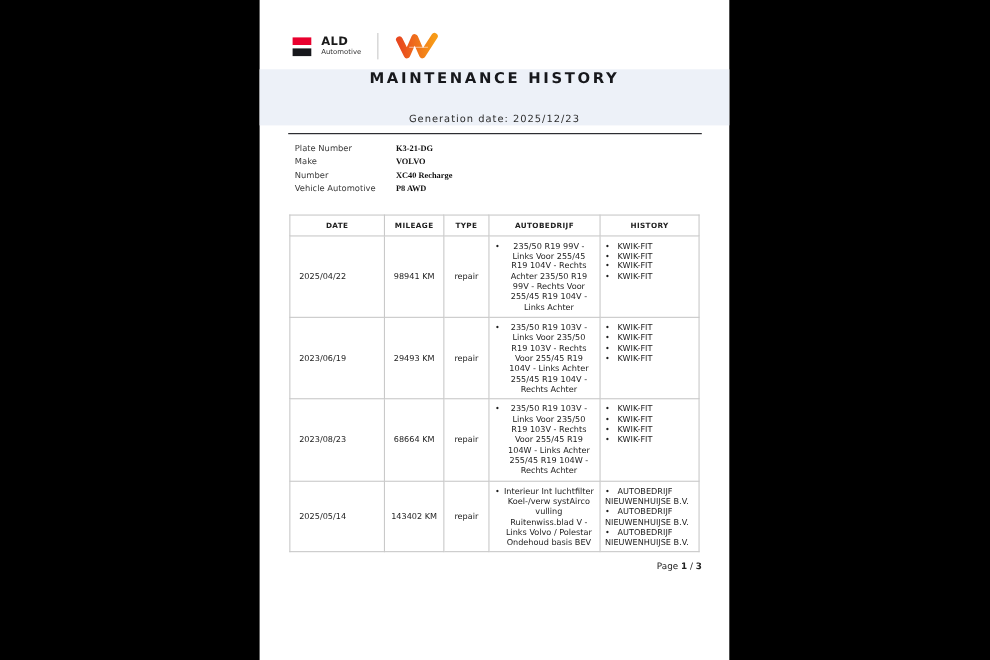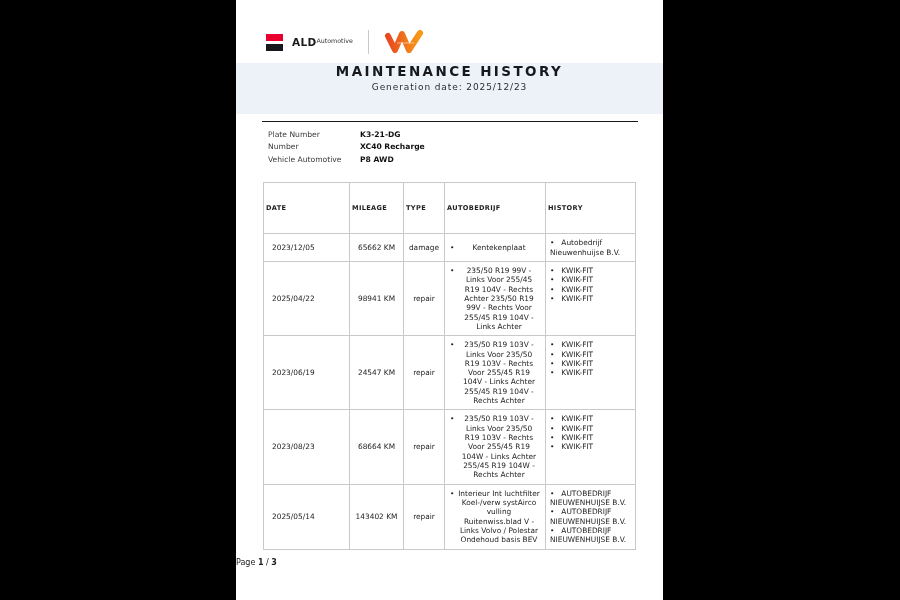--- a/index.html
+++ b/index.html
@@ -6,58 +6,58 @@
   *{box-sizing:border-box;font-family:"DejaVu Sans","Liberation Sans",sans-serif;}
   .stage{position:relative;width:900px;height:600px;background:#000;overflow:hidden;}
   .doc{position:absolute;left:236px;top:0;width:427px;height:600px;background:#fff;}
 
   
   .logo-row{display:flex;align-items:center;gap:9px;padding:29px 0 0 30px;height:55px;}
   .sg-box{width:17px;height:17px;display:flex;flex-direction:column;flex:0 0 auto;}
   .sg-red{flex:1;background:#e9002e;}
   .sg-white{height:3px;background:#fff;}
   .sg-black{flex:1;background:#17181c;}
-  .brand-text{display:flex;flex-direction:row;line-height:1;}
+  .brand-text{display:flex;flex-direction:column;line-height:1;}
   .brand-name{font-size:10.5px;font-weight:bold;color:#1a1a1a;letter-spacing:.3px;}
   .brand-sub{font-size:6.3px;color:#333;margin-top:1.5px;}
   .logo-divider{width:1px;height:24px;background:#c9c9c9;margin:0 6px;}
   .w-logo{width:42px;height:27px;}
 
   
-  .band{margin-top:8px;height:51px;background:#edf1f8;display:flex;flex-direction:column;align-items:center;justify-content:flex-start;}
+  .band{margin-top:8px;height:51px;background:#edf1f8;display:flex;flex-direction:column;align-items:center;justify-content:space-between;}
   .band-title{font-size:13.5px;font-weight:bold;color:#17181c;letter-spacing:2.4px;}
   .band-sub{font-size:9px;color:#2b2b2b;letter-spacing:.9px;margin-top:3px;}
 
   .rule{margin:7px 25px 0 26px;border-top:1.6px solid #17181c;}
 
   
   .vehicle{margin:7px 26px 0 32px;}
   .veh-row{display:flex;font-size:7.6px;line-height:12.4px;}
   .veh-label{width:92px;color:#3a3a3a;flex:0 0 auto;}
-  .veh-value{font-weight:bold;color:#111;}
+  .veh-value{font-weight:bold;color:#111;font-family:Liberation Serif, serif;}
 
   
   table.maint{margin:16px 25px 0 27px;border-collapse:collapse;width:372px;table-layout:fixed;}
   .maint th{border:1px solid #c9c9c9;font-size:6.6px;font-weight:bold;color:#222;
-    padding:21px 2px;text-align:left;letter-spacing:.35px;}
+    padding:5px 2px;text-align:center;letter-spacing:.35px;}
   .maint td{border:1px solid #c9c9c9;font-size:7.4px;color:#1d1d1d;padding:4px 3px;
     vertical-align:middle;line-height:1.26;}
   td.date-cell{text-align:left;padding-left:8px;}
   td.mileage-cell{text-align:center;}
   td.type-cell{text-align:center;}
   td.desc-cell{vertical-align:middle;padding:4px 5px 4px 4px;}
   td.sup-cell{vertical-align:top;padding:4px 2px 4px 4px;}
   .desc-item{position:relative;padding-left:9px;}
   .desc-item .bullet{position:absolute;left:1px;top:0;font-size:7.4px;}
   .desc-text{text-align:center;}
   .sup-item{text-align:left;}
   .sup-item .bullet-inline{margin-right:7px;}
 
   
-  .footer{margin:8px 25px 0 0;font-size:8px;color:#222;}
+  .footer{margin:8px 25px 0 0;text-align:right;font-size:8px;color:#222;}
   .footer b{font-weight:bold;}
 </style>
 </head>
 <body>
 
 <div class="stage">
   <div class="doc">
 
     <div class="logo-row">
       <div class="sg-box">
@@ -88,20 +88,24 @@
     </div>
 
     <div class="rule"></div>
 
     <div class="vehicle" id="vehicle-fields">
         <div class="veh-row">
           <span class="veh-label">Plate Number</span>
           <span class="veh-value">K3-21-DG</span>
         </div>
         <div class="veh-row">
+          <span class="veh-label">Make</span>
+          <span class="veh-value">VOLVO</span>
+        </div>
+        <div class="veh-row">
           <span class="veh-label">Number</span>
           <span class="veh-value">XC40 Recharge</span>
         </div>
         <div class="veh-row">
           <span class="veh-label">Vehicle Automotive</span>
           <span class="veh-value">P8 AWD</span>
         </div>
       </div>
 
     <table class="maint">
@@ -116,53 +120,39 @@
           <tr id="table-head-row">
             <th>DATE</th>
             <th>MILEAGE</th>
             <th>TYPE</th>
             <th>AUTOBEDRIJF</th>
             <th>HISTORY</th>
           </tr>
         </thead>
       <tbody id="table-body">
           <tr>
-            <td class="date-cell">2023/12/05</td>
-            <td class="mileage-cell">65662 KM</td>
-            <td class="type-cell">damage</td>
-            <td class="desc-cell">
-              <div class="desc-item">
-                <span class="bullet">•</span>
-                <div class="desc-text">Kentekenplaat</div>
-              </div>
-            </td>
-            <td class="sup-cell">
-              <div class="sup-item"><span class="bullet-inline">•</span><span>Autobedrijf Nieuwenhuijse B.V.</span></div>
-            </td>
-          </tr>
-          <tr>
             <td class="date-cell">2025/04/22</td>
             <td class="mileage-cell">98941 KM</td>
             <td class="type-cell">repair</td>
             <td class="desc-cell">
               <div class="desc-item">
                 <span class="bullet">•</span>
                 <div class="desc-text">235/50 R19 99V - Links Voor  255/45 R19 104V - Rechts Achter  235/50 R19 99V - Rechts Voor 255/45 R19 104V - Links Achter</div>
               </div>
             </td>
             <td class="sup-cell">
               <div class="sup-item"><span class="bullet-inline">•</span><span>KWIK-FIT</span></div>
               <div class="sup-item"><span class="bullet-inline">•</span><span>KWIK-FIT</span></div>
               <div class="sup-item"><span class="bullet-inline">•</span><span>KWIK-FIT</span></div>
               <div class="sup-item"><span class="bullet-inline">•</span><span>KWIK-FIT</span></div>
             </td>
           </tr>
           <tr>
             <td class="date-cell">2023/06/19</td>
-            <td class="mileage-cell">24547 KM</td>
+            <td class="mileage-cell">29493 KM</td>
             <td class="type-cell">repair</td>
             <td class="desc-cell">
               <div class="desc-item">
                 <span class="bullet">•</span>
                 <div class="desc-text">235/50 R19 103V - Links Voor  235/50 R19 103V - Rechts Voor  255/45 R19 104V - Links Achter 255/45 R19 104V - Rechts Achter</div>
               </div>
             </td>
             <td class="sup-cell">
               <div class="sup-item"><span class="bullet-inline">•</span><span>KWIK-FIT</span></div>
               <div class="sup-item"><span class="bullet-inline">•</span><span>KWIK-FIT</span></div>

